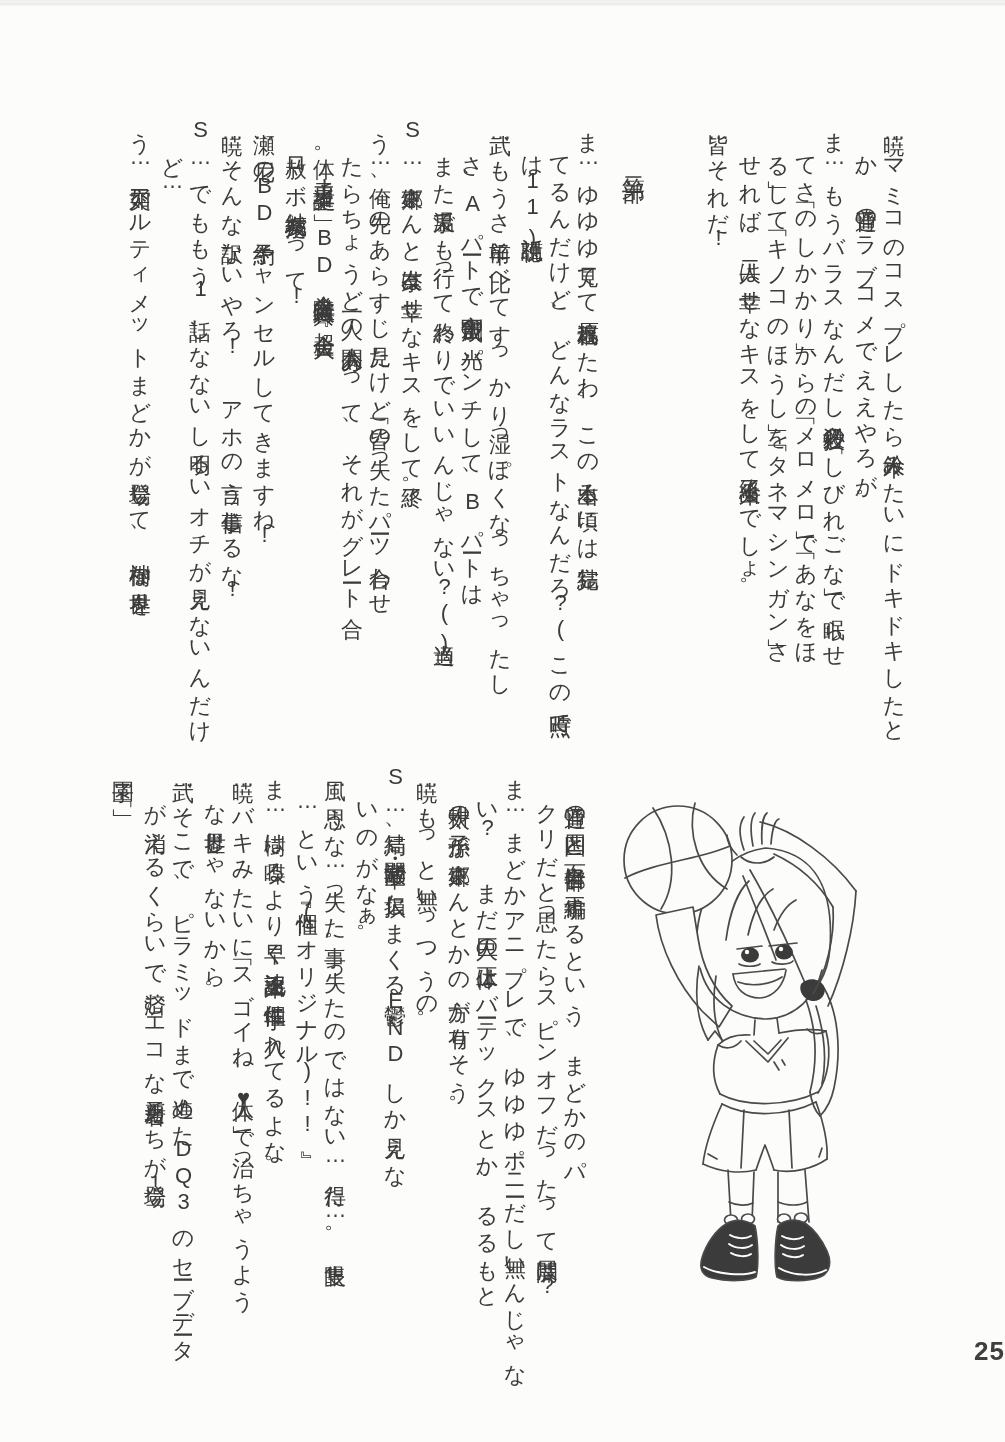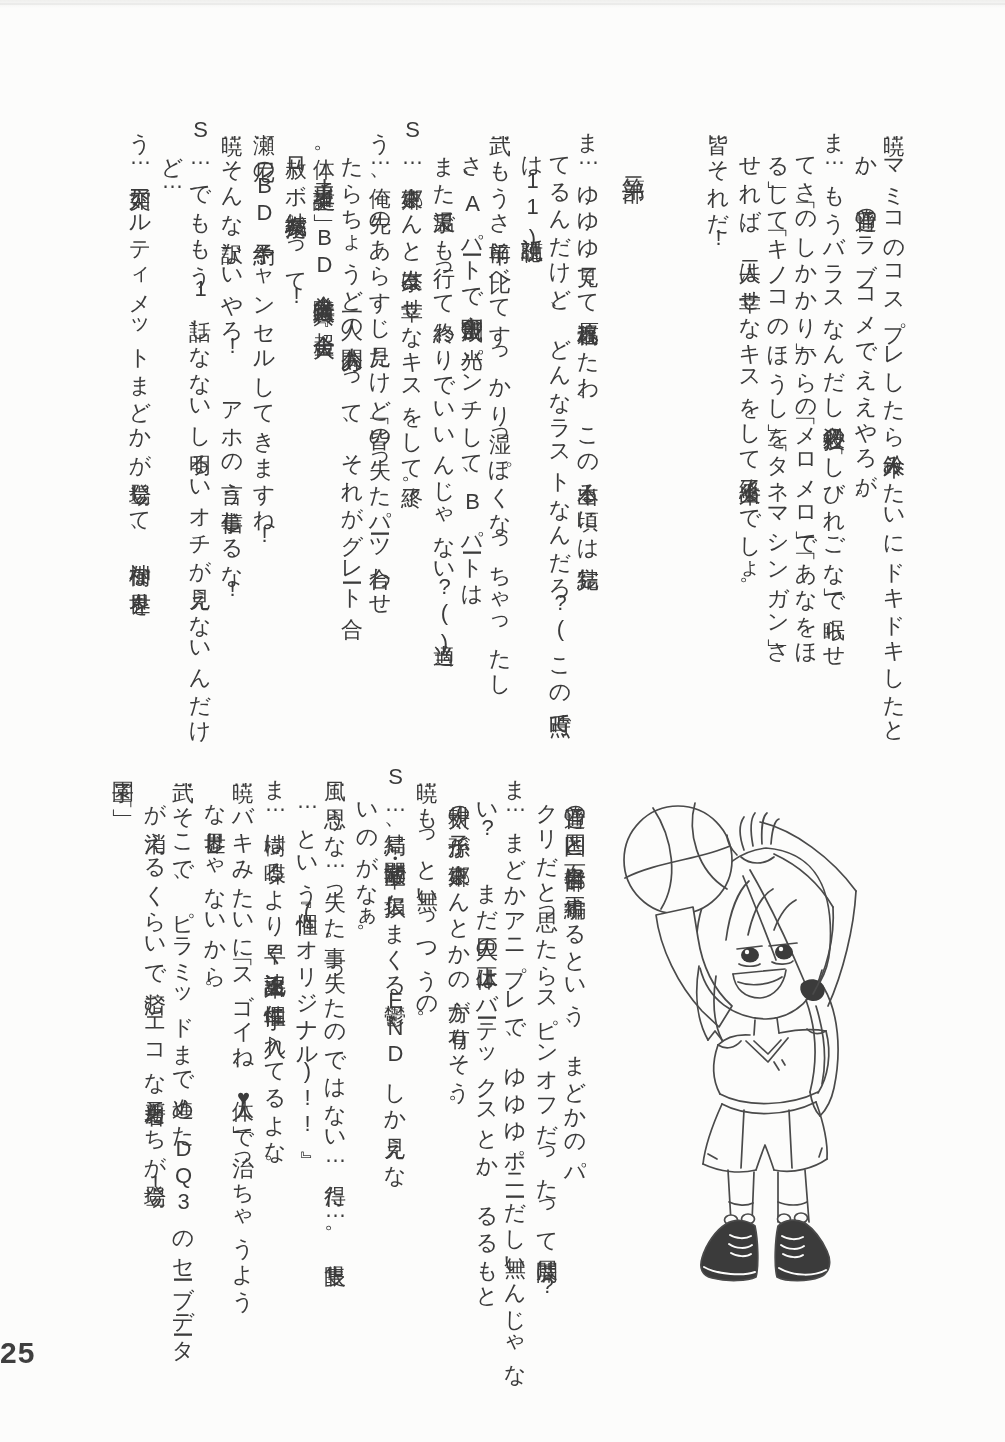--- a/index.html
+++ b/index.html
@@ -43,22 +43,22 @@
     font-size:23px;
     margin-right:52px;
     margin-left:14px;
   }
   .illustration{
     position:absolute; left:598px; top:788px;
     width:312px; height:500px;
   }
   .page-number{
     position:absolute; left:0; top:1336px; width:100%;
-    text-align:left;
-    font-size:30px; font-weight:bold; letter-spacing:1px;
+    text-align:right;
+    font-size:26px; font-weight:bold; letter-spacing:1px;
     color:#3f3f3f;
   }
   .scan-edge{
     position:absolute; top:3px; left:0; width:100%; height:2px;
     background:#e7e7e5; opacity:.7;
   }
 </style>
 </head>
 <body>
 

